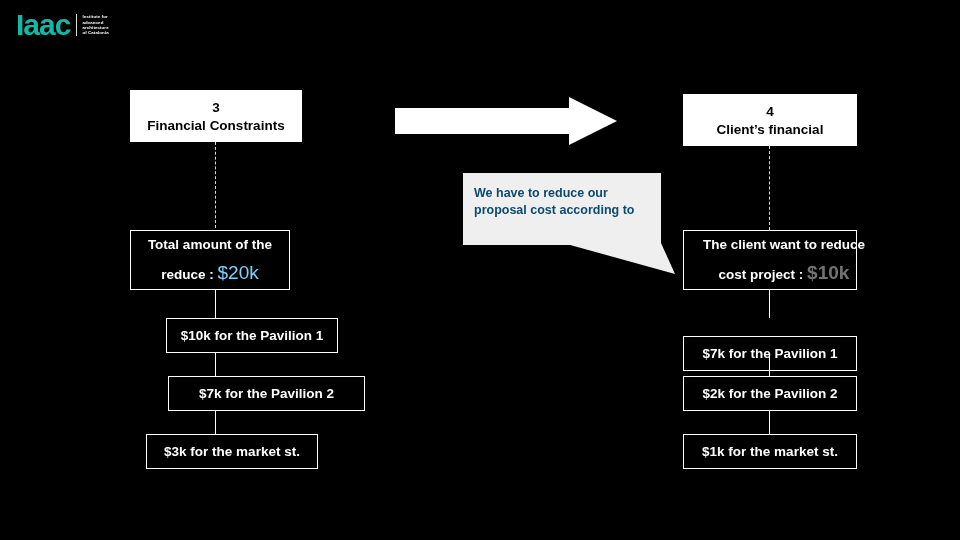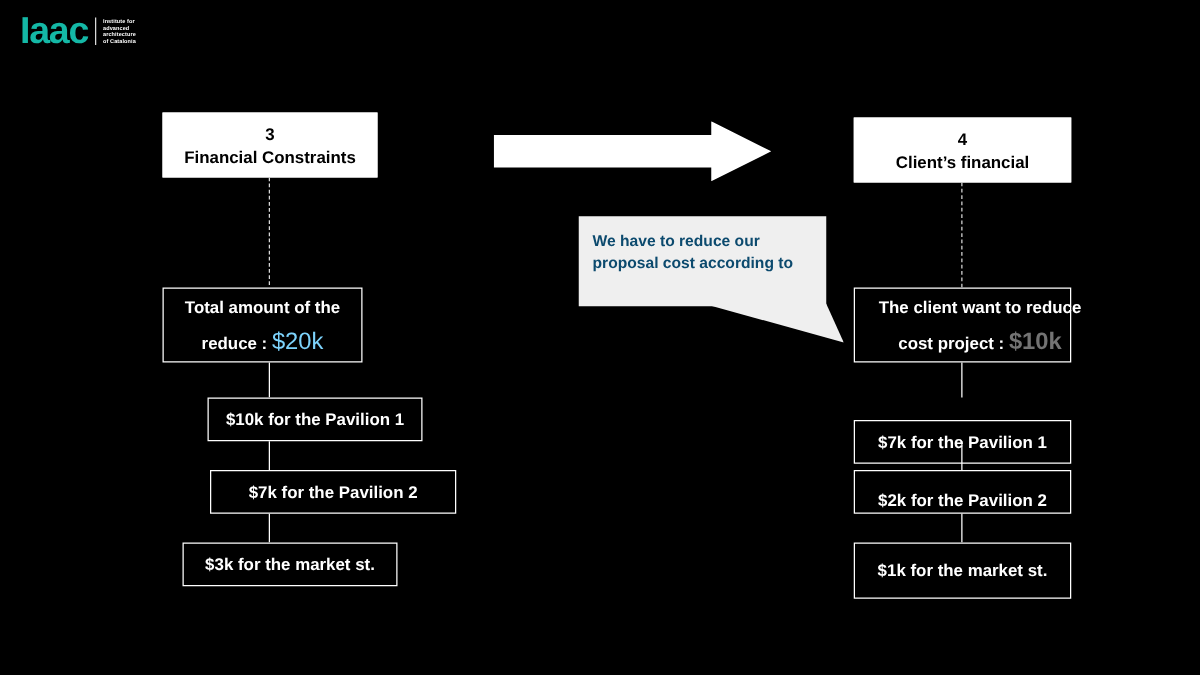--- a/index.html
+++ b/index.html
@@ -193,27 +193,27 @@
   </div>
 
   <div class="conn" style="left:769px; top:290px; height:28px;"></div>
 
   <div class="node dark" style="left:683px; top:336px; width:174px; height:35px;">
     <div class="line">$7k for the Pavilion 1</div>
   </div>
 
   <div class="conn" style="left:769px; top:353px; height:23px;"></div>
 
-  <div class="node dark" style="left:683px; top:376px; width:174px; height:35px;justify-content:flex-end;">
+  <div class="node dark" style="left:683px; top:376px; width:174px; height:35px;">
     <div class="line">$2k for the Pavilion 2</div>
   </div>
 
   <div class="conn" style="left:769px; top:411px; height:23px;"></div>
 
-  <div class="node dark" style="left:683px; top:434px; width:174px; height:45px;">
+  <div class="node dark" style="left:683px; top:434px; width:174px; height:35px;">
     <div class="line">$1k for the market st.</div>
   </div>
 
   <svg id="big-arrow" viewBox="0 0 222 48">
     <polygon points="0,11 174,11 174,0 222,24 174,48 174,37 0,37" fill="#ffffff"></polygon>
   </svg>
 
   <svg id="callout-tail" viewBox="0 0 212 104">
     <polygon points="100,71 198,71 212,102" fill="#efefef"></polygon>
   </svg>

